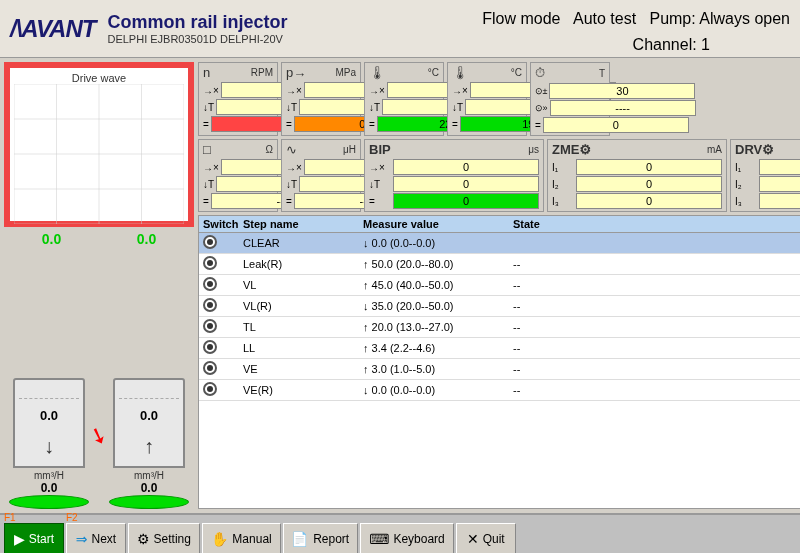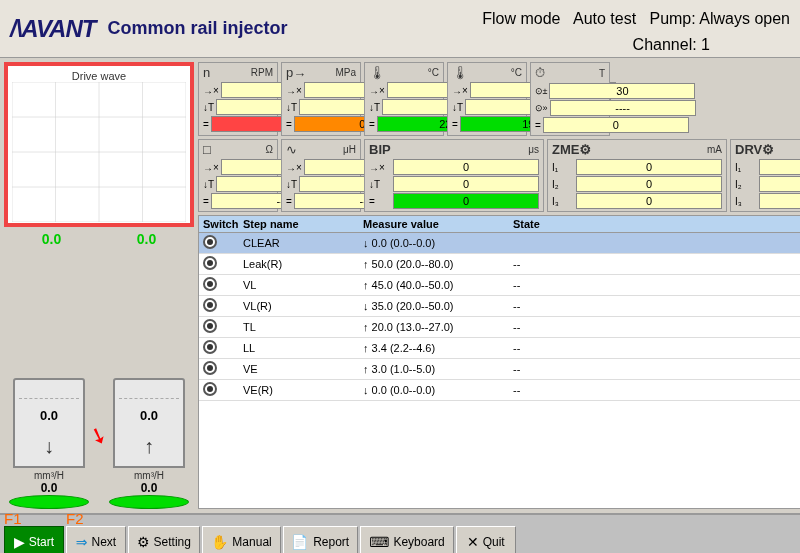--- a/index.html
+++ b/index.html
@@ -75,21 +75,21 @@
     .left-panel {
       display: flex;
       flex-direction: column;
       width: 230px;
       gap: 4px;
     }
 
     
     .drive-wave-box {
       background: white;
-      border: 4px solid #ef4444;
+      border: 6px solid #ef4444;
       height: 165px;
       position: relative;
       padding: 4px;
     }
     .drive-wave-label {
       font-size: 11px;
       color: #333;
       text-align: center;
     }
     .drive-wave-grid {
@@ -377,21 +377,21 @@
     }
 
     .toolbar-btn-wrapper {
       display: flex;
       flex-direction: column;
       align-items: flex-start;
       position: relative;
     }
 
     .fkey-label {
-      font-size: 15px;
+      font-size: 10px;
       color: #ff6600;
       line-height: 1;
     }
 
     .arrow-icon { color: #1a88cc; font-size: 14px; }
 
     .bip-box {
       min-width: 100px;
     }
 
@@ -403,20 +403,21 @@
 <body>
 
 <div class="main-window">
 
   <div class="header">
     <div class="logo">
       <span style="font-style:italic; letter-spacing:-1px;">/\</span><span>AVANT</span>
     </div>
     <div class="header-title">
       <span class="header-title-main">Common rail injector</span>
+      <span class="header-title-sub">DELPHI  EJBR03501D  DELPHI-20V</span>
     </div>
     <div class="header-right">
       <span>Flow mode</span>&nbsp;&nbsp;
       <span>Auto test</span>&nbsp;&nbsp;
       <span>Pump: Always open</span><br>
       <span style="padding-right:80px;">Channel: 1</span>
     </div>
   </div>
 
   <div class="content">

